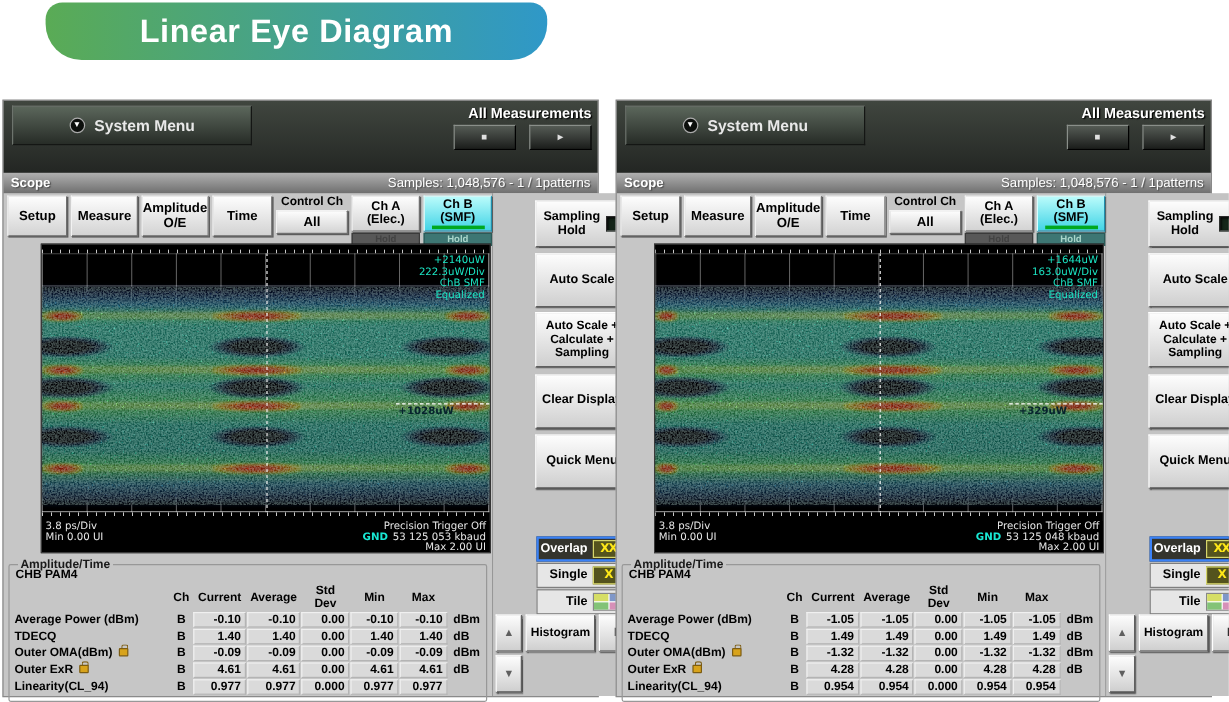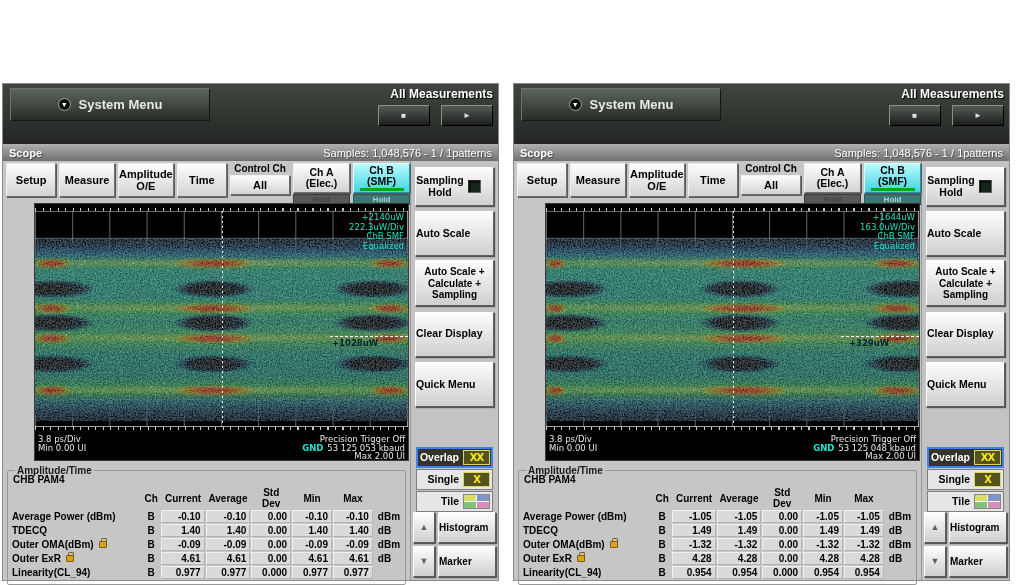--- a/index.html
+++ b/index.html
@@ -115,21 +115,21 @@
     border-left-color:#f0f0f0;width:46px;text-align:right;padding:0 3px;font-weight:bold}
   td.unit{font-weight:bold;padding-left:4px;width:28px}
   .lock{display:inline-block;width:8px;height:7px;background:#d8a31b;border:1px solid #7c5c12;
     border-radius:1px;position:relative;margin-left:5px;top:0}
   .lock::before{content:"";position:absolute;left:1px;top:-4px;width:4px;height:3px;
     border:1px solid #7c5c12;border-bottom:none;border-radius:2px 2px 0 0}
   
   .rbtn{background:linear-gradient(180deg,#fdfdfd,#cfcfcf);border:1px solid #5f5f5f;
     border-top-color:#fff;border-left-color:#fff;box-shadow:1px 1px 1px #555;
     font-weight:bold;font-size:10.5px;color:#000;display:flex;align-items:center;
-    text-align:center;line-height:11.5px;cursor:default;
+    justify-content:center;text-align:center;line-height:11.5px;cursor:default;
     font-family:"Liberation Sans",sans-serif;flex:none}
   .rb78{width:79px}
   .samp{height:39px;margin-top:3px;gap:4px}
   .samp .txt{width:48px}
   .led{width:13px;height:13px;background:#15261a;border:1px solid #606060;
     border-top-color:#2a2a2a;border-left-color:#2a2a2a;box-shadow:inset 1px 1px 2px #000}
   .rsp1{height:13px}.rsp2{height:11px}.rsp3{height:13px}.rsp4{height:14px}
   .h32{height:45px}.h46{height:46px;font-size:10px}
   .nowrap{white-space:nowrap}
   .viewgrp{margin-top:40px;display:flex;flex-direction:column;gap:1px}
@@ -142,41 +142,42 @@
     font-family:"DejaVu Sans",sans-serif}
   .tileic{width:27px;height:15px;display:grid;grid-template-columns:1fr 1fr;gap:1px;
     background:#fff;border:1px solid #888;flex:none}
   .tileic i{display:block}
   .tileic .c1{background:#d6de66}.tileic .c2{background:#7f97c8}
   .tileic .c3{background:#83c377}.tileic .c4{background:#d690b8}
   .botgrp{margin-top:auto;display:flex;gap:3px;margin-bottom:1px}
   .arrcol{display:flex;flex-direction:column;gap:3px}
   .arr{width:22px;height:31px;display:flex;align-items:center;justify-content:center;
     font-size:9px;color:#5f5f5f}
-  .hmcol{display:flex;flex-direction:column;gap:3px}
+  .hmcol{display:flex;flex-direction:row;gap:3px}
   .hm{width:58px;height:31px;font-size:10px}
   .hidden-defs{position:absolute;width:0;height:0}
 </style>
 </head>
 <body>
 
 <svg class="hidden-defs" aria-hidden="true">
   <defs>
     <filter id="grainDark" x="0" y="0" width="100%" height="100%">
       <feTurbulence type="fractalNoise" baseFrequency="0.55" numOctaves="2" seed="7" result="t"></feTurbulence>
       <feColorMatrix in="t" type="matrix" values="0 0 0 0 0  0 0 0 0 0  0 0 0 0 0  1.7 1.7 1.7 0 -1.15"></feColorMatrix>
     </filter>
     <filter id="grainLight" x="0" y="0" width="100%" height="100%">
       <feTurbulence type="fractalNoise" baseFrequency="0.7" numOctaves="2" seed="13" result="t"></feTurbulence>
       <feColorMatrix in="t" type="matrix" values="0 0 0 0 0.7  0 0 0 0 1  0 0 0 0 0.9  1.5 1.5 1.5 0 -1.6"></feColorMatrix>
     </filter>
   </defs>
 </svg>
 
 <div class="pills">
+  <div class="pill l">Linear Eye Diagram</div>
 </div>
 
 <div class="scopes" id="scopes-row">
   <div class="scope">
 
     <div class="topbar">
       <div class="sysmenu">
         <span class="sysmenu-ic">▼</span>
         <span>System Menu</span>
       </div>

